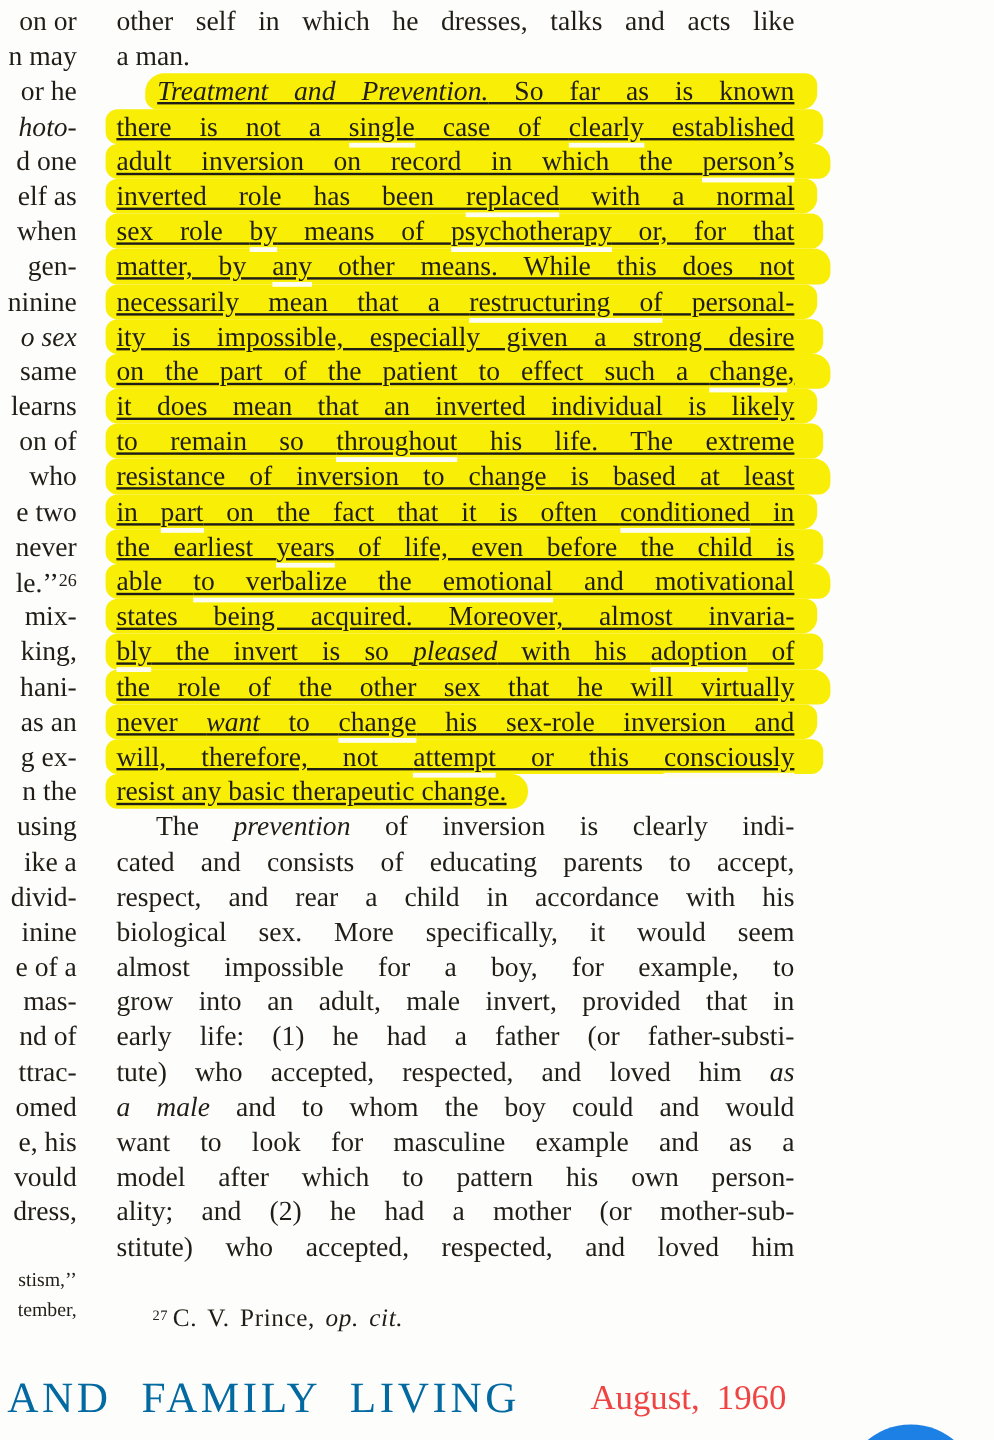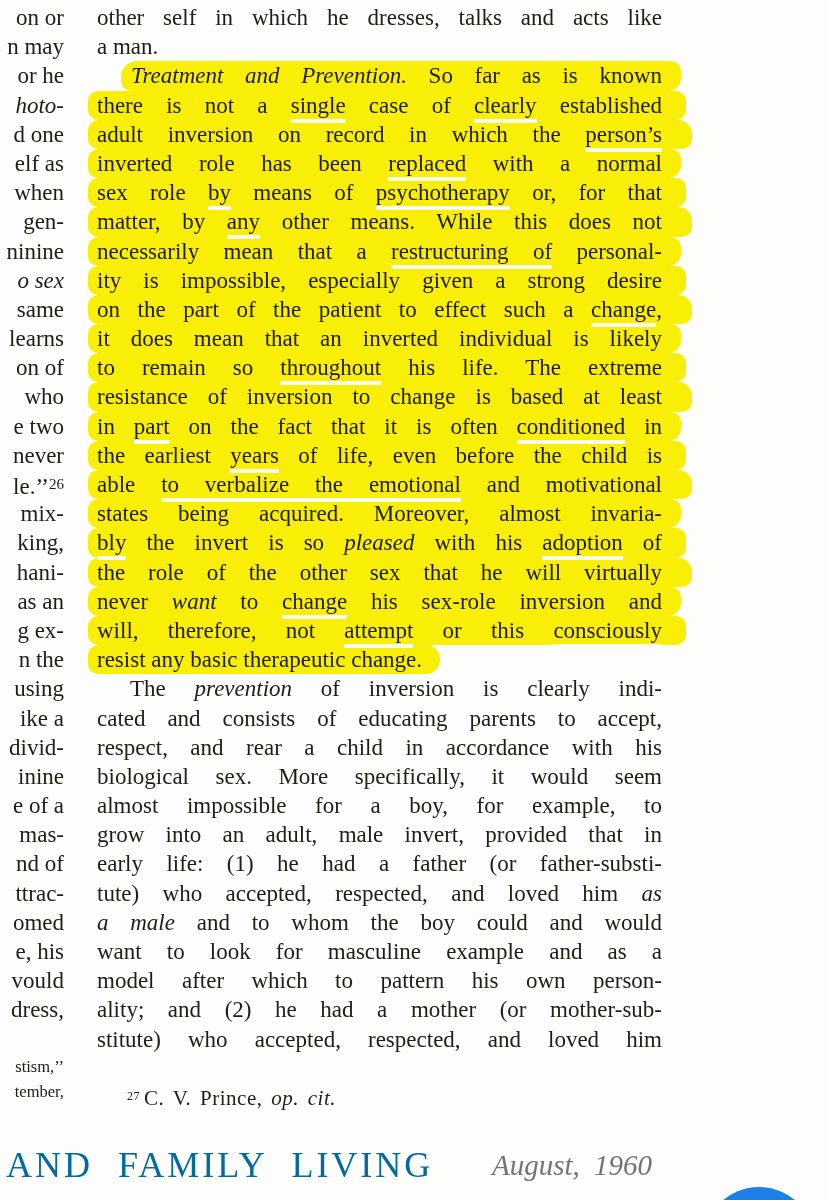--- a/index.html
+++ b/index.html
@@ -30,20 +30,21 @@
   }
   .main-col .line.nj { text-align-last:left; }
   .main-col .line.indent { text-indent:33px; }
 
   
   .line.hl {
     background:var(--hl,#f8ee06);
     margin-left:-9px; padding-left:9px;
     margin-right:-24px; padding-right:24px;
     border-radius:10px;
+    text-decoration:underline;
   }
   .line.hl:nth-of-type(3n)   { margin-right:-30px; padding-right:30px; border-top-right-radius:14px; }
   .line.hl:nth-of-type(3n+1) { margin-right:-19px; padding-right:19px; border-bottom-right-radius:13px; }
   .line.hl.hl-first {
     margin-left:24px; padding-left:10px;
     border-top-left-radius:16px;
   }
   .line.hl.hl-last {
     width:-moz-fit-content; width:fit-content;
     margin-right:0; padding-right:18px;
@@ -65,21 +66,21 @@
   }
   .footnote sup { font-size:12px; vertical-align:5px; margin-right:4px; }
 
   
   .footer-title {
     position:absolute; left:6px; top:1144px;
     font-size:36px; letter-spacing:3px; word-spacing:13px; color:#0369a1;
   }
   .footer-date {
     position:absolute; left:492px; top:1149px;
-    font-size:29px; word-spacing:7px; color:#737373;font-style:italic;
+    font-size:29px; word-spacing:7px; color:#ef4444;
   }
 
   
   .fab {
     position:absolute; left:703px; top:1187px;
     width:112px; height:112px; border-radius:50%;
     background:var(--fab,#1d80e4);
     border:none; cursor:pointer;
   }
 </style>

